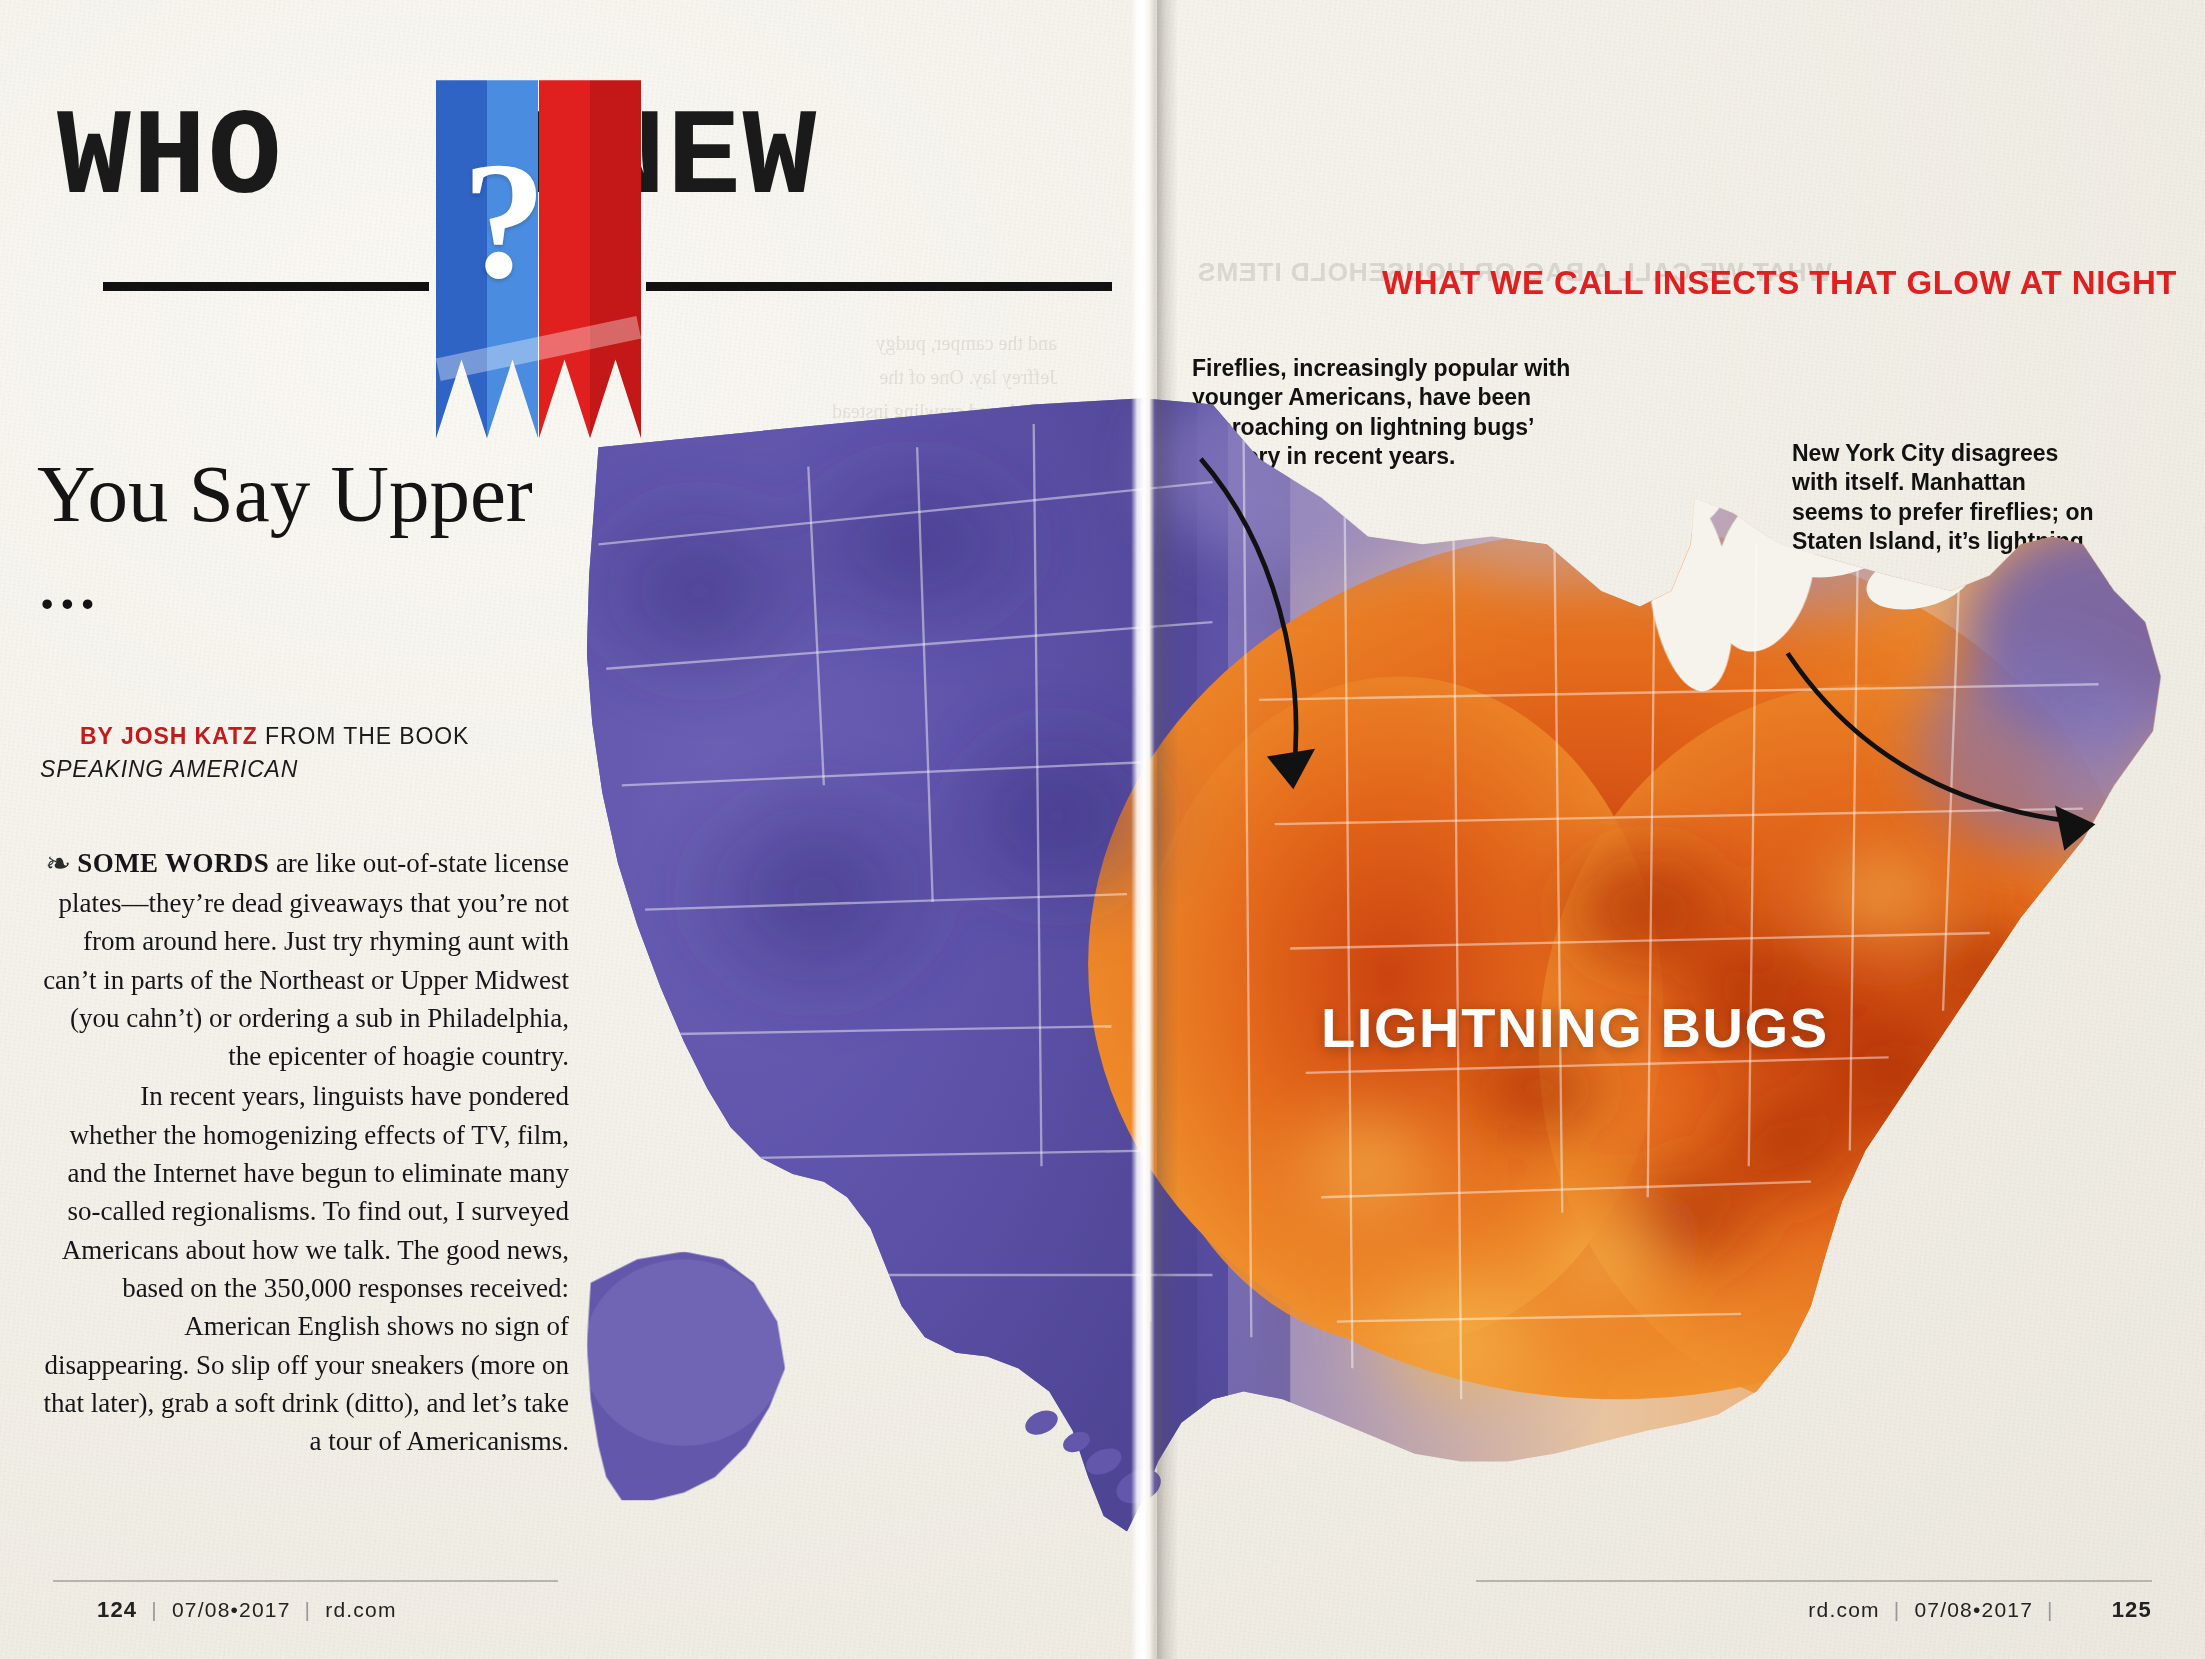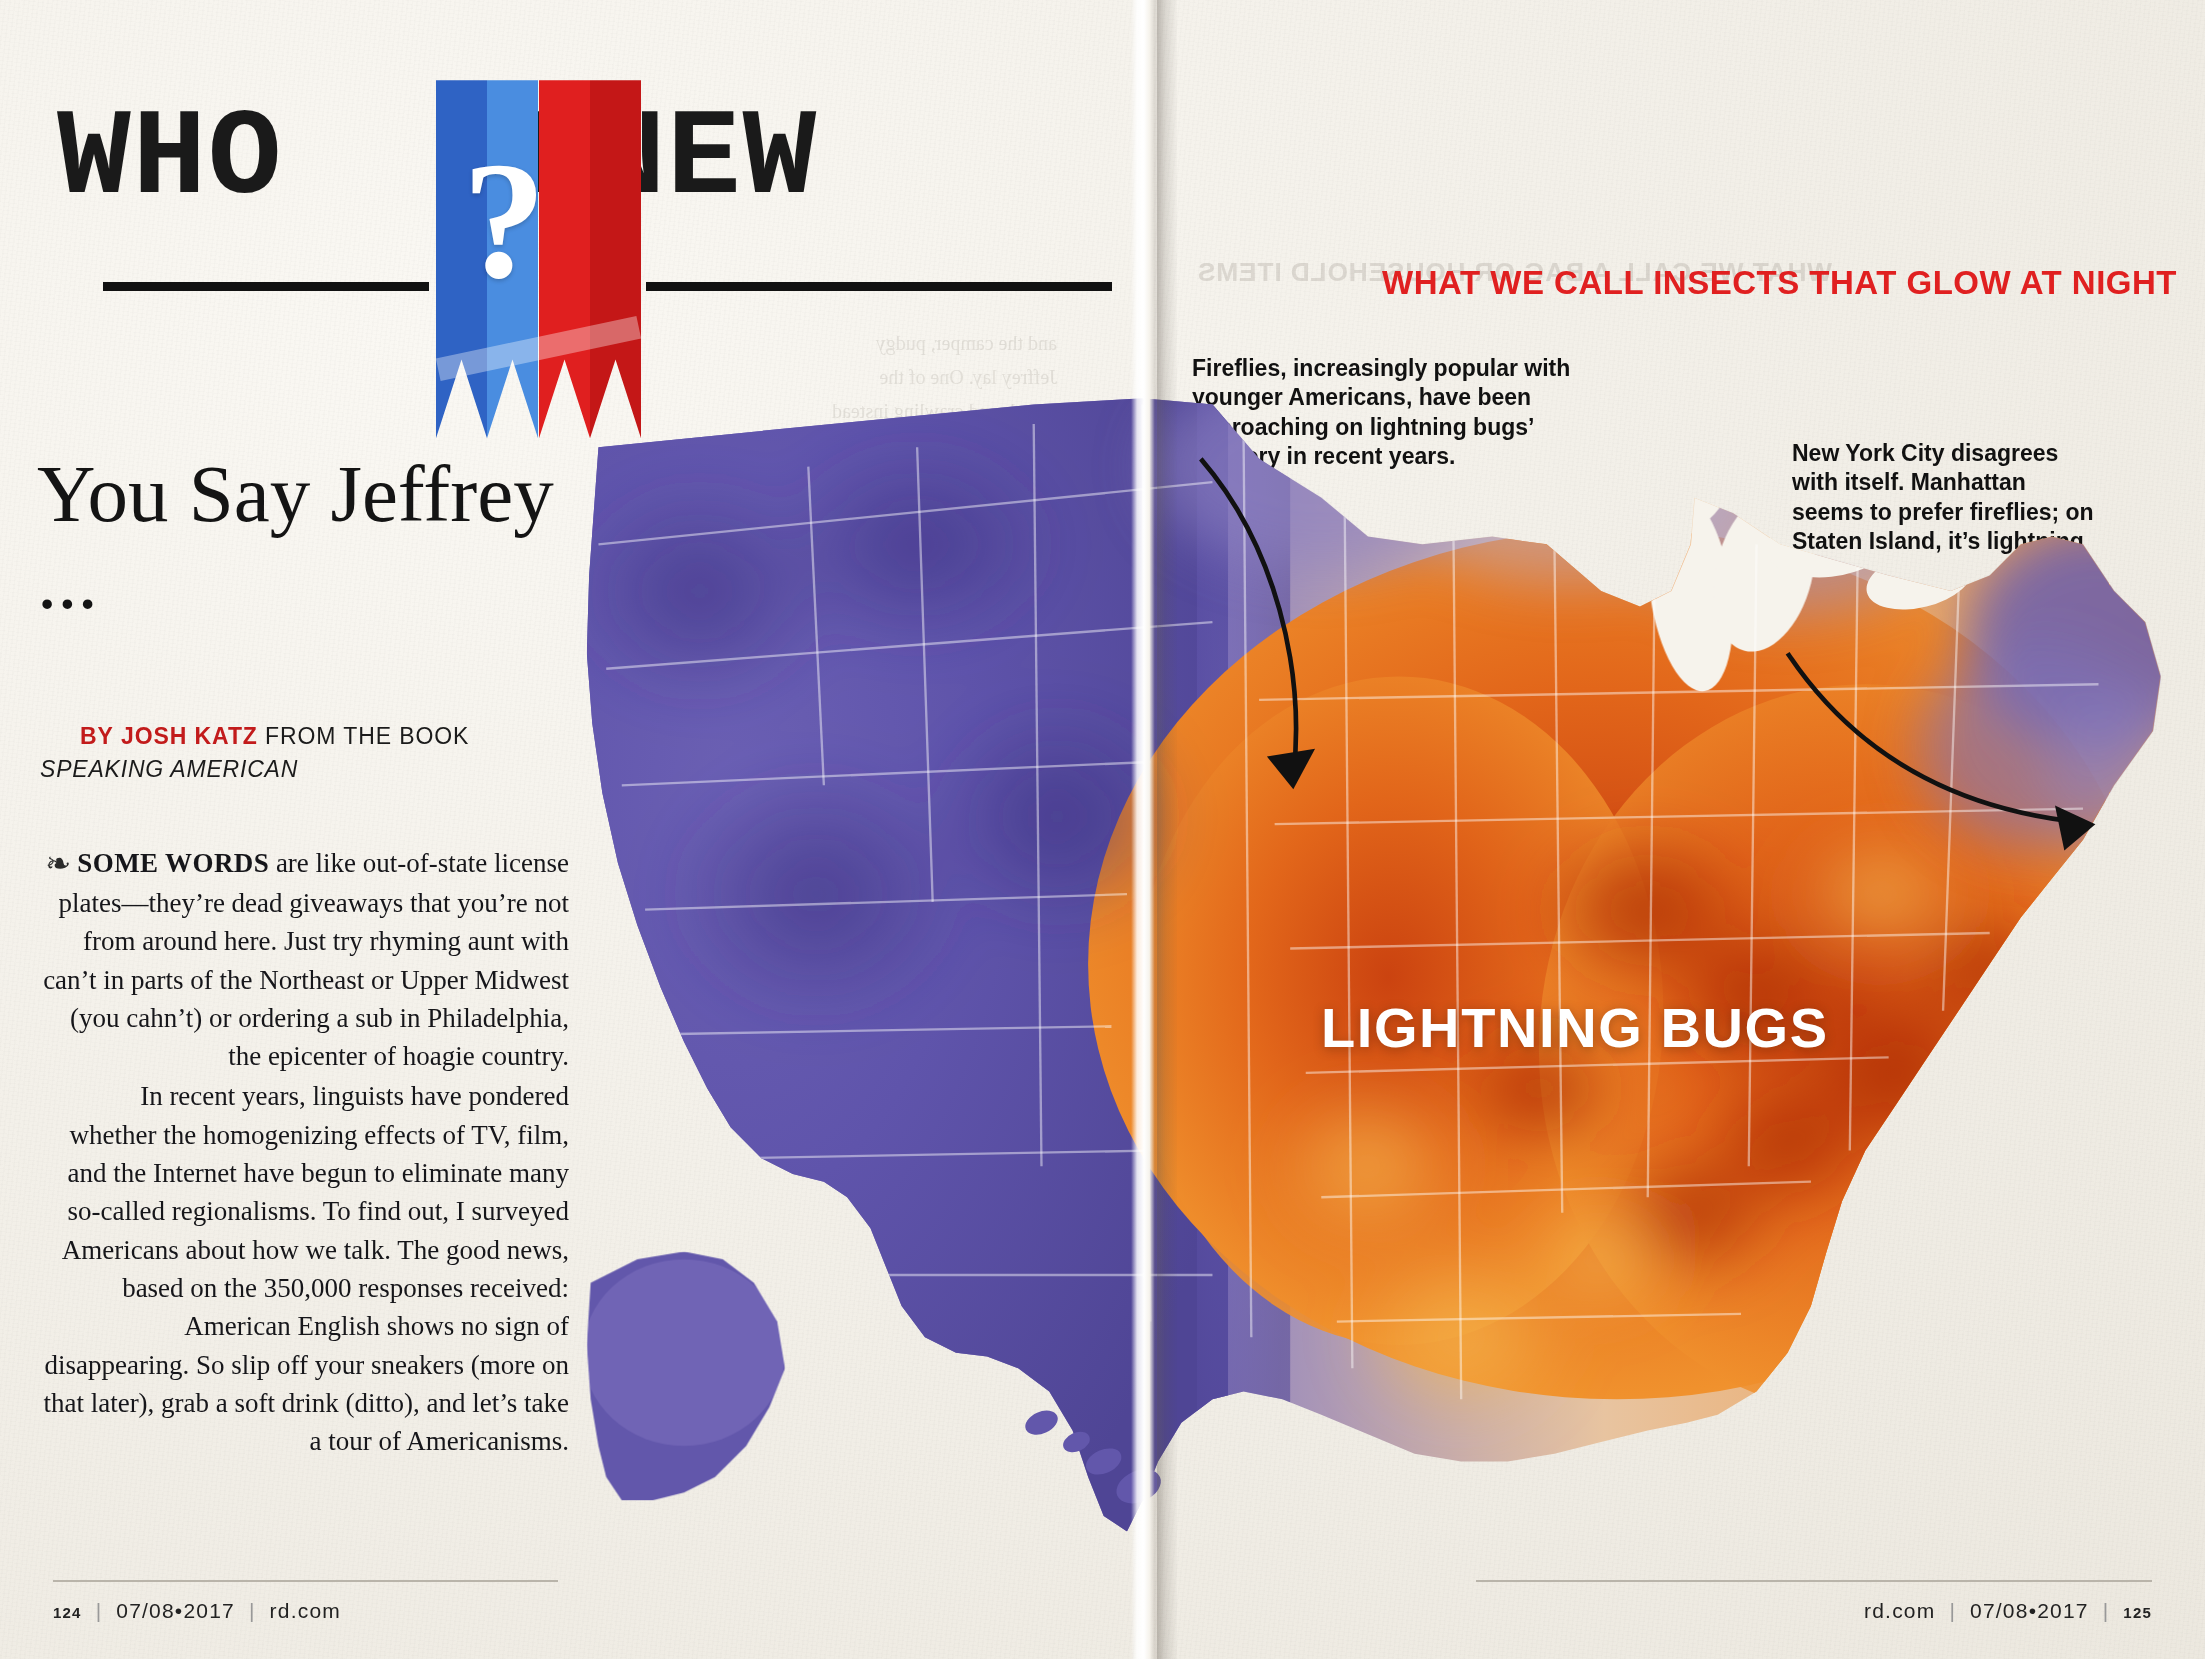--- a/index.html
+++ b/index.html
@@ -141,21 +141,21 @@
     text-shadow:0 2.3px 11px rgba(60,30,10,0.35);
   }
   .label-ff{left:738px;top:684px;font-size:54px;}
   .label-lb{left:1321px;top:995px;font-size:56px;}
 
   .footer{
     position:absolute;bottom:37px;
     font-family:"Liberation Sans", sans-serif;
     font-size:21px;letter-spacing:1.2px;color:#222;
   }
-  .footer .pg{font-weight:700;font-size:15px;}
+  .footer .pg{font-weight:700;font-size:22px;margin-left:44px;}
   .footer .sep{color:#999;margin:0 14px;}
   .footer-left{left:53px;}
   .footer-right{right:53px;}
   .foot-rule{position:absolute;height:2.3px;background:#b9b4aa;}
   .foot-rule-l{left:53px;bottom:78px;width:505px;}
   .foot-rule-r{right:53px;bottom:78px;width:676px;}
 
   svg{display:block;}
 </style>
 </head>
@@ -176,21 +176,21 @@
     <div class="logo">
       <div class="stripe s1"></div>
       <div class="stripe s2"></div>
       <div class="stripe s3"></div>
       <div class="stripe s4"></div>
       <div class="logo-diag"></div>
       <div class="qmark">?</div>
     </div>
   </div>
 
-  <div class="headline">You Say Jeffrey ...</div>
+  <div class="headline">You Say Upper ...</div>
 
   <div class="byline">
     <span class="by">BY</span>
     <span class="name">JOSH KATZ</span>
     <span>FROM THE BOOK</span>
     <span class="book">SPEAKING AMERICAN</span>
   </div>
 
   <div class="body-col">
     <p>

